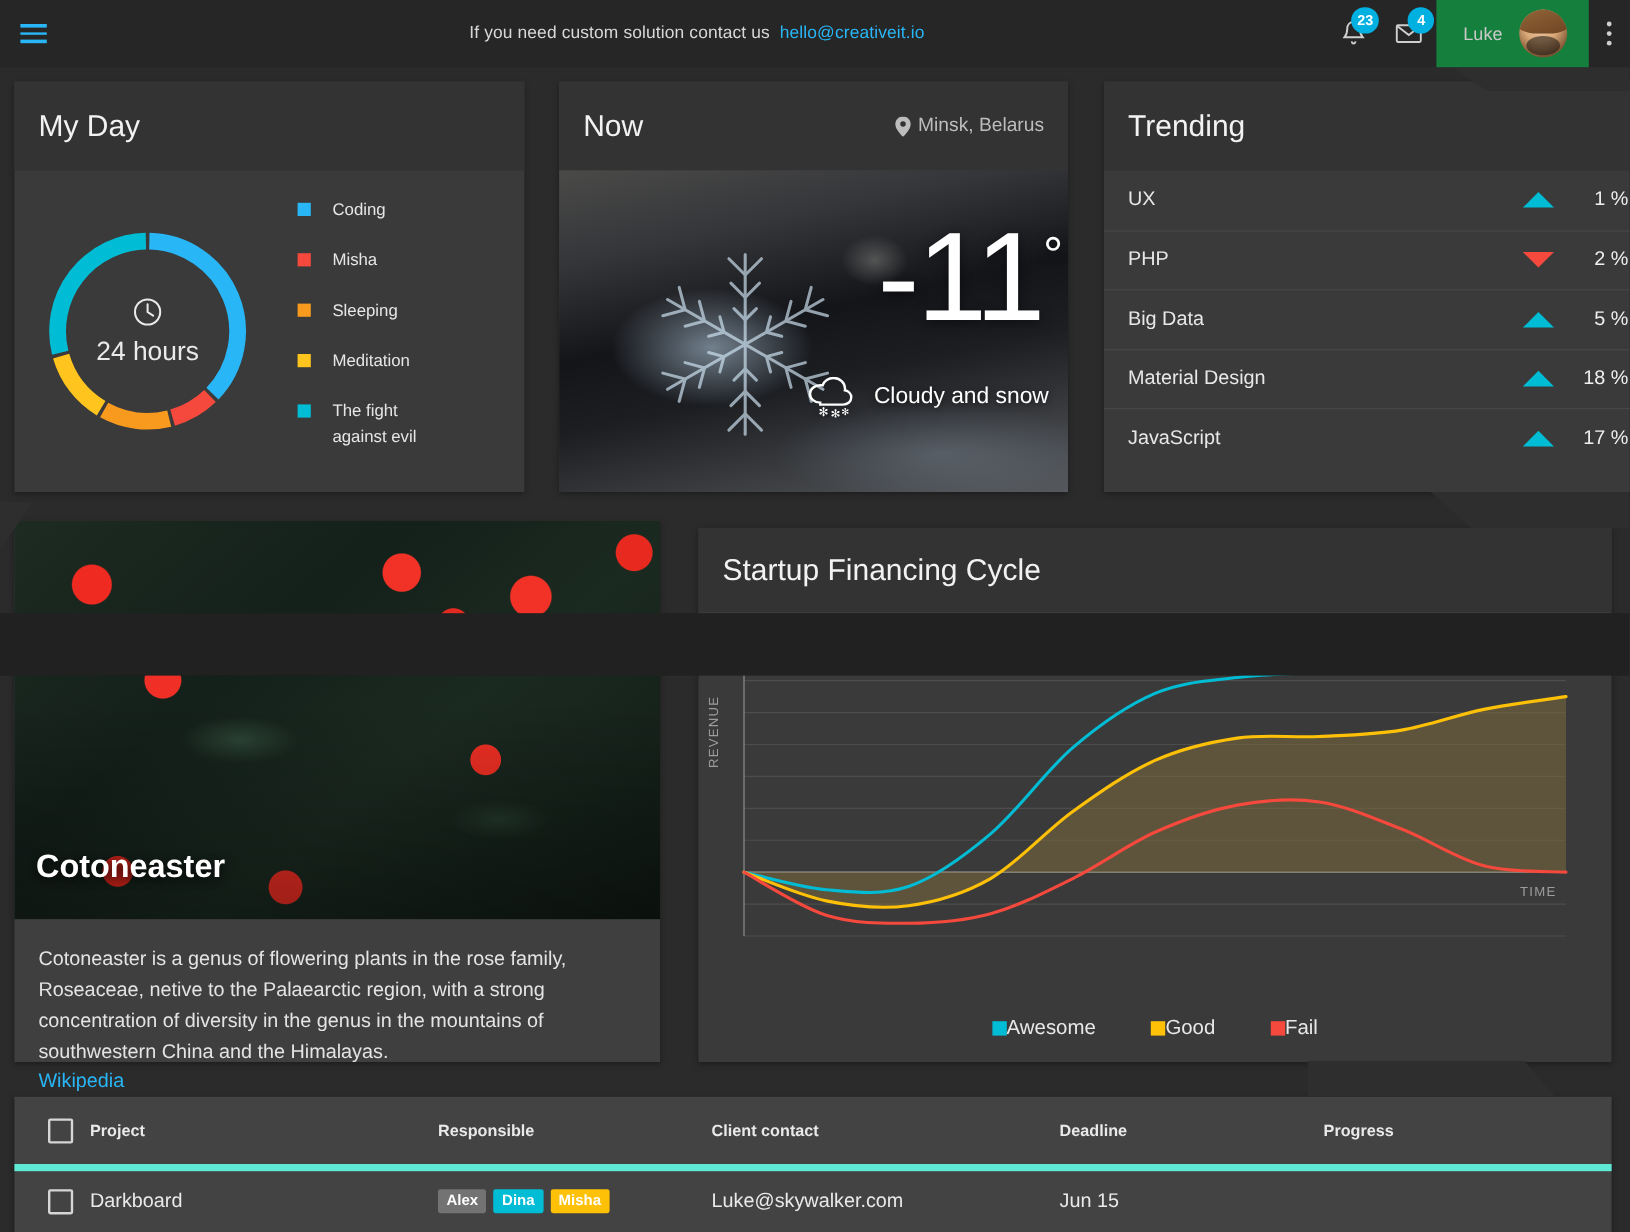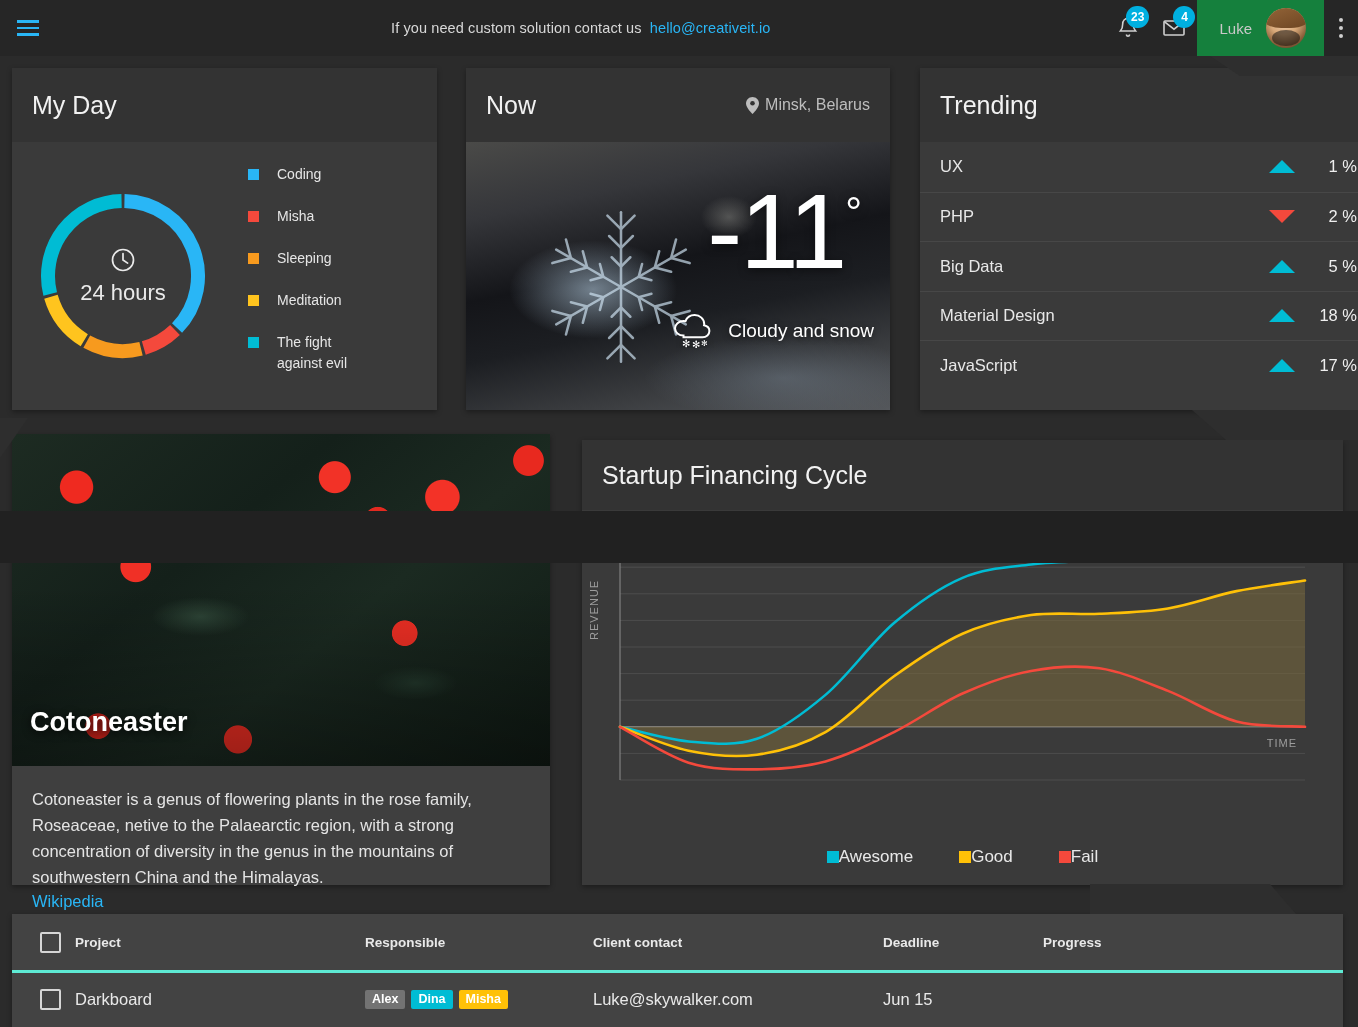--- a/index.html
+++ b/index.html
@@ -107,21 +107,21 @@
       radial-gradient(ellipse 120px 70px at 30% 55%, rgba(190,215,235,.55), rgba(190,215,235,0) 70%),
       radial-gradient(ellipse 40px 30px at 62% 28%, rgba(200,200,190,.30), rgba(0,0,0,0) 70%),
       radial-gradient(ellipse 200px 60px at 75% 88%, rgba(150,170,190,.28), rgba(0,0,0,0) 70%),
       linear-gradient(168deg, #4a4a48 0%, #35363a 22%, #141519 45%, #1c1e22 62%, #3b3d40 82%, #55585c 100%);
   }
   .snowflake {
     position: absolute; left: 70px; top: 60px; width: 170px; height: 170px;
     opacity: .80;
   }
   .temp {
-    position: absolute; right: 30px; top: 42px;
+    position: absolute; right: 6px; top: 42px;
     font-size: 105px; font-weight: 300; color: #fff; line-height: .92;
     letter-spacing: -2px; text-shadow: 0 2px 10px rgba(0,0,0,.5);
   }
   .temp sup { font-size: 42px; vertical-align: top; position: relative; top: 10px; }
   .weather-cond {
     position: absolute; right: 16px; bottom: 62px;
     display: flex; align-items: center; gap: 14px;
     color: #fff; font-size: 19px; text-shadow: 0 1px 6px rgba(0,0,0,.6);
   }
 
@@ -181,29 +181,29 @@
     position: absolute; bottom: 18px; left: 0; width: 100%;
     display: flex; justify-content: center; gap: 46px; align-items: center;
   }
   .chart-legend .item { display:flex; align-items:center; gap: 0; color: #e8e8e8; font-size: 17px; }
   .chart-legend .sq { width: 12px; height: 12px; }
 
   
   #table { left: 12px; top: 914px; width: 1331px; height: 113px; background:#434343; }
   .thead, .trow { display: flex; align-items: center; padding: 0 28px; }
   .thead { height: 56px; color: #e9e9e9; font-size: 13.5px; font-weight: bold; }
-  .trow { height: 56px; border-top: 3px solid #5eead4; color: #e9e9e9; font-size: 16.5px; }
+  .trow { height: 56px; border-top: 6px solid #5eead4; color: #e9e9e9; font-size: 16.5px; }
   .cb {
     width: 21px; height: 21px; border: 2px solid #d6d6d6; border-radius: 2px;
     flex: 0 0 21px; margin-right: 14px; cursor: pointer;
   }
   .c-project { width: 290px; }
   .c-resp { width: 228px; display: flex; gap: 6px; align-items: center;}
   .c-client { width: 290px; }
-  .c-dead { width: 160px; }
+  .c-dead { width: 220px; }
   .c-prog { flex: 1; }
   .chip {
     padding: 3px 7px 4px; border-radius: 2px; color: #fff;
     font-size: 12.5px; font-weight: bold; line-height: 1;
   }
   .pbar { width: 196px; height: 8px; background: #8e8e8e; position: relative; }
   .pbar i { position:absolute; left:0; top:0; height:100%; background:#F4493C; display:block; }
 
   
   .ribbon { position: absolute; z-index: 5; pointer-events: none; }

